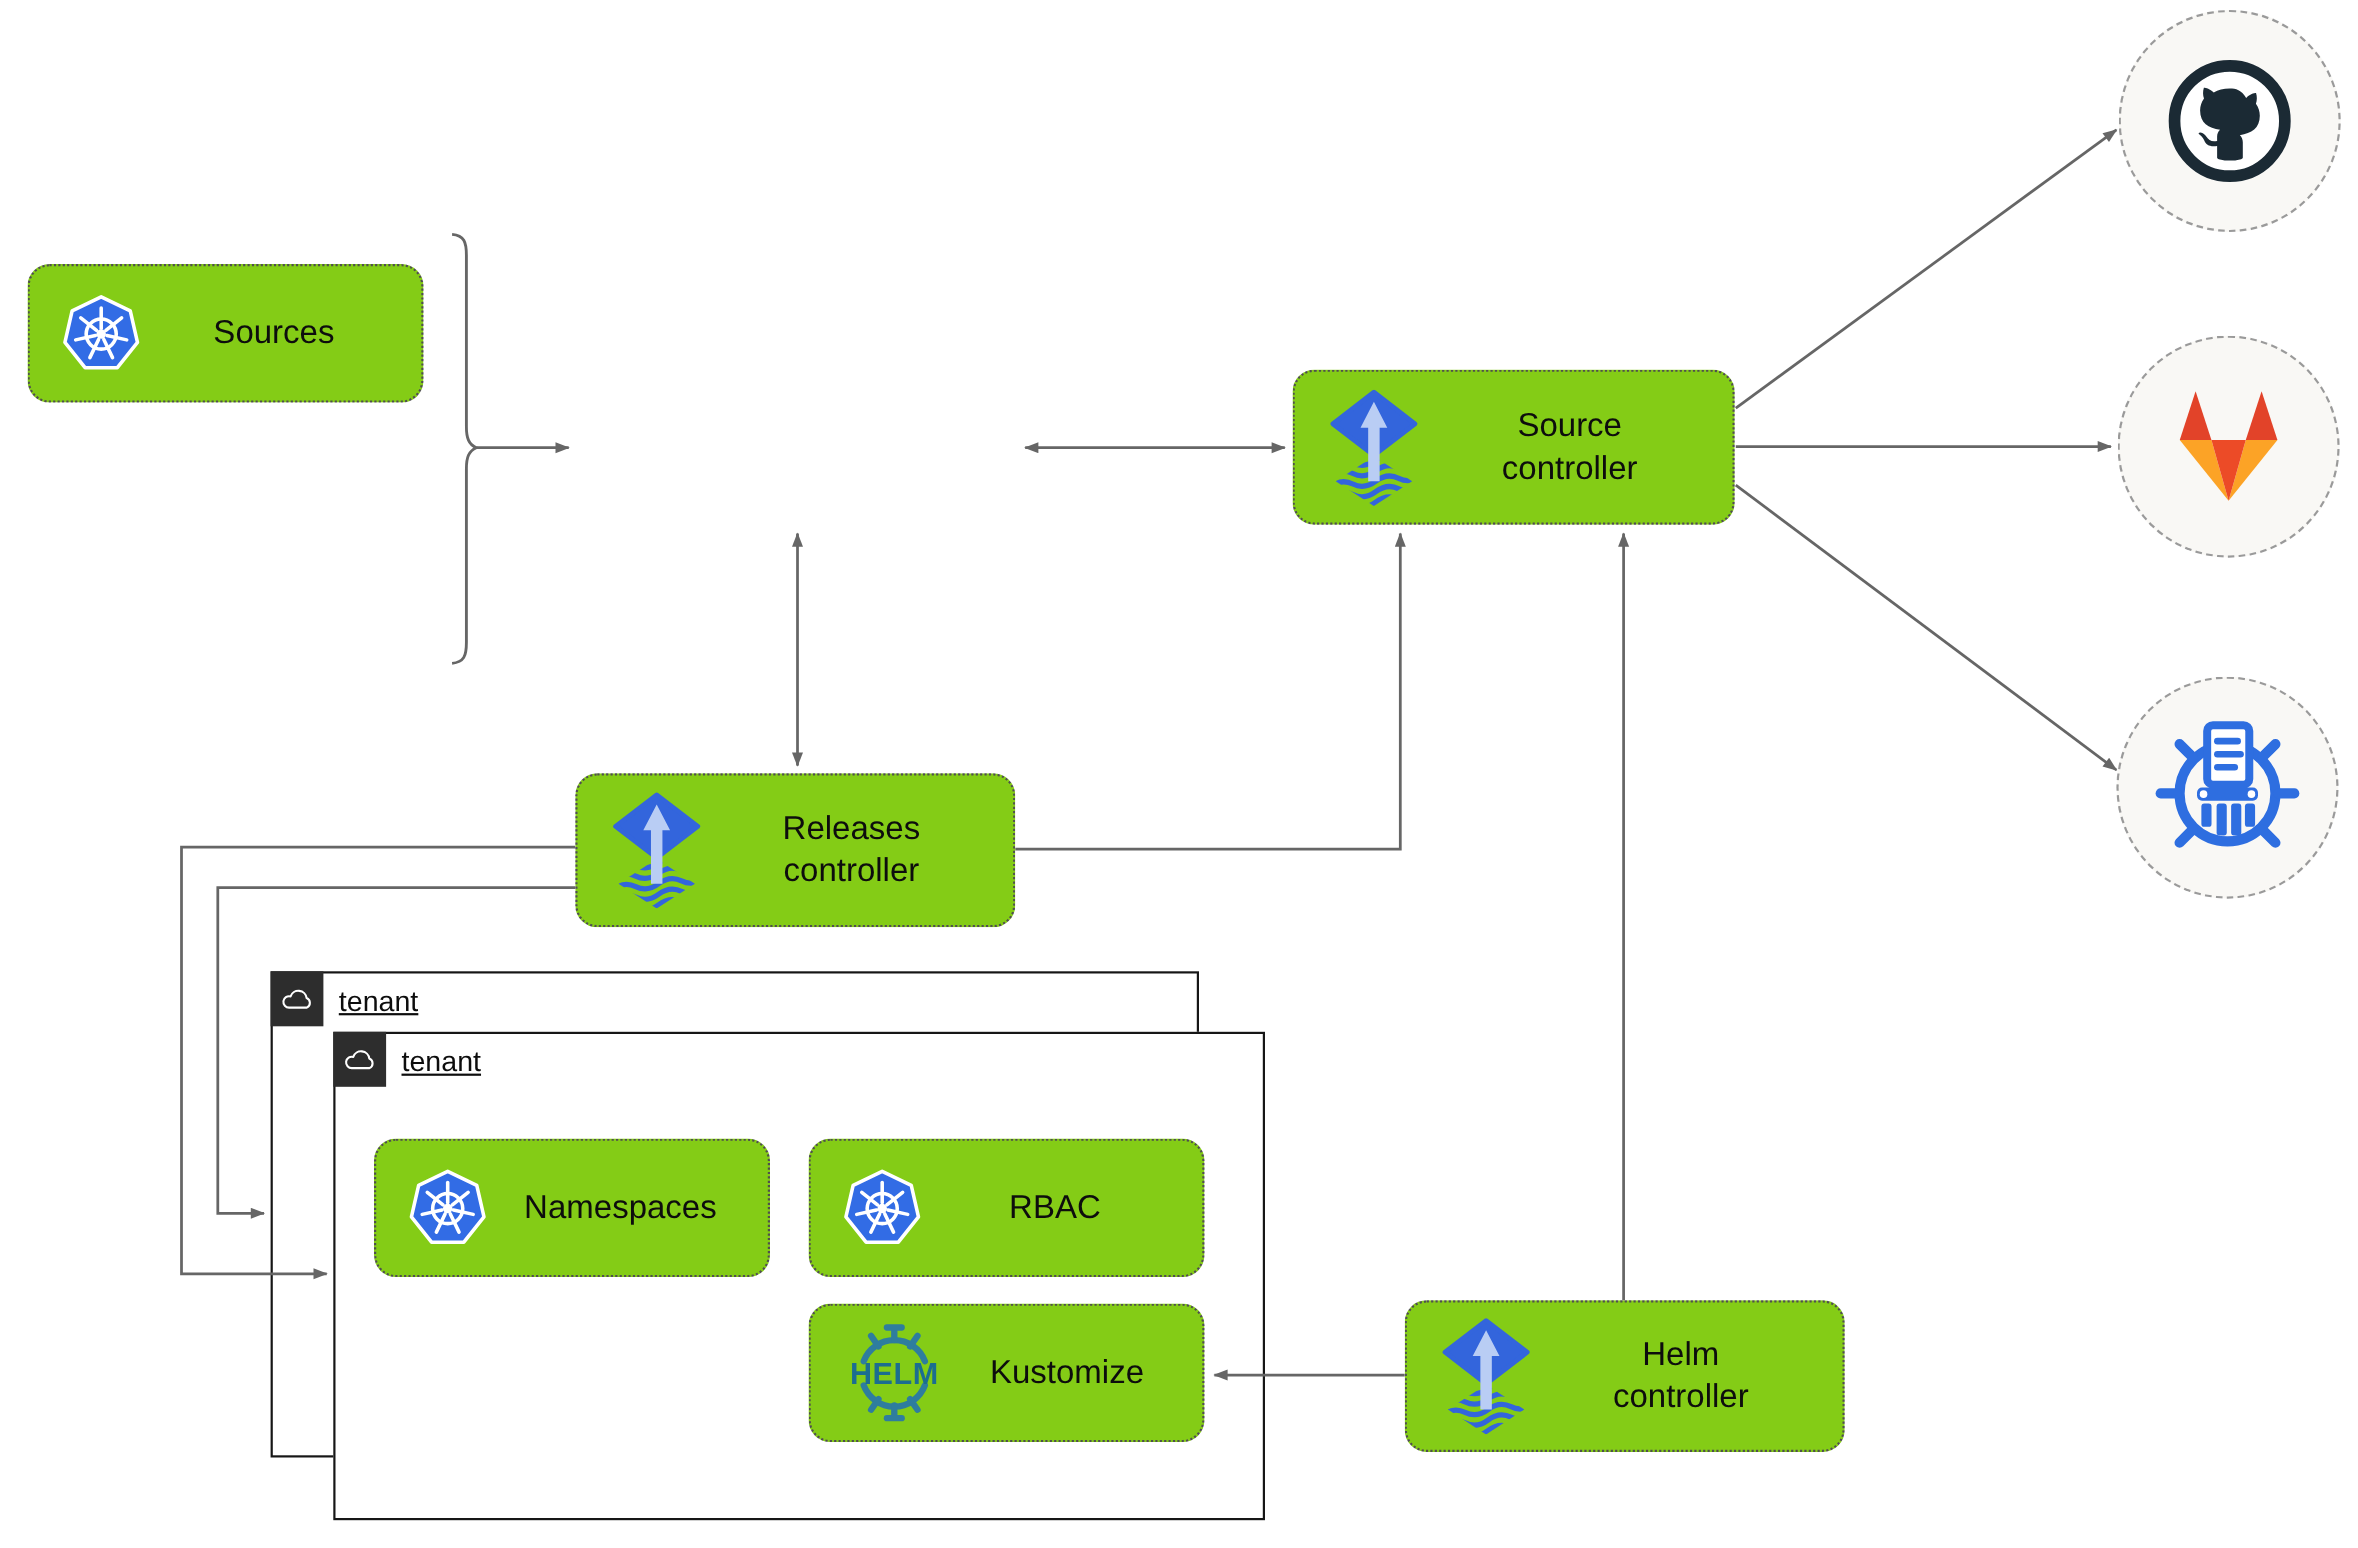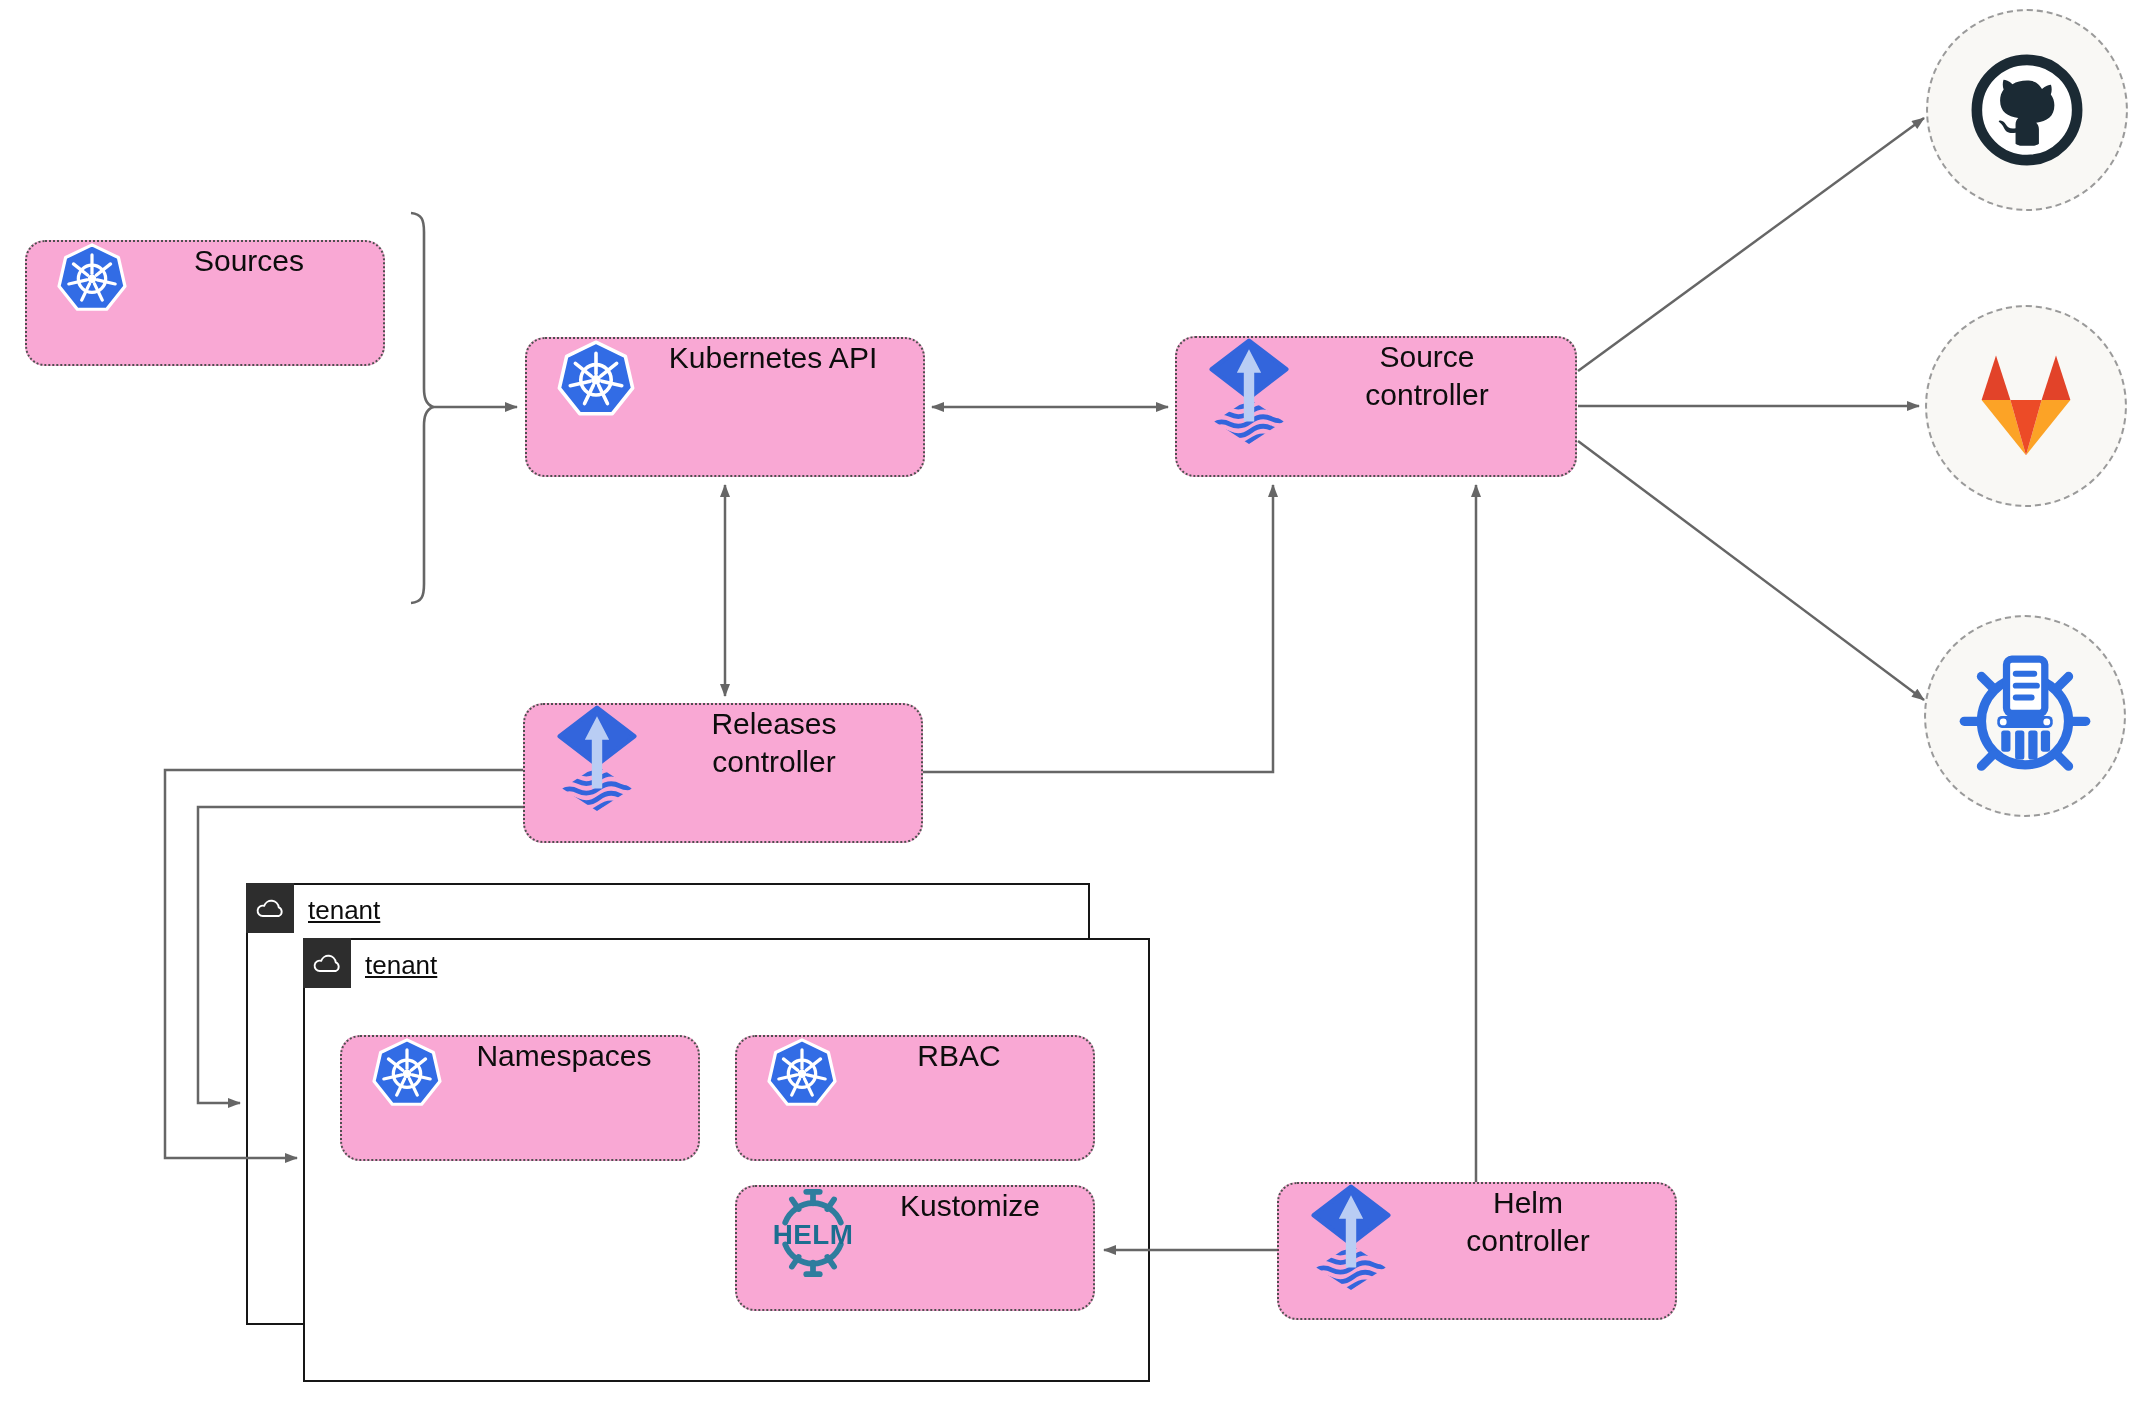--- a/index.html
+++ b/index.html
@@ -6,25 +6,25 @@
   .canvas{
     position:relative;
     width:2144px;height:1407px;
     background:#ffffff;
     font-family:"Liberation Sans", sans-serif;
     overflow:hidden;
   }
   
   .node{
     position:absolute;
-    background:#f9a8d4;
+    background:#84cc16;
     border:2px dotted #4f4f4f;
     border-radius:20px;
     display:flex;
-    align-items:flex-start;
+    align-items:center;
     box-sizing:border-box;
     padding-left:28px;
     z-index:3;
   }
   .node .icon{
     flex:0 0 auto;
     display:flex;align-items:center;justify-content:center;
   }
   .node-label{
     flex:1 1 auto;
@@ -111,39 +111,20 @@
             <line x1="17.8" y1="58.3" x2="42.7" y2="52.7"></line>
           <line x1="24.2" y1="30.4" x2="44.1" y2="46.3"></line>
         </g>
         <circle cx="50" cy="51" r="6" fill="#ffffff"></circle>
       </svg>
     </span>
     <span class="node-label">Sources</span>
   </div>
 
 
-  <div class="node" style="left:525px;top:337px;width:400px;height:140px">
-    <span class="icon">
-      <svg width="82" height="80" viewBox="0 0 100 100">
-        <polygon points="50,4 86.7,21.6 95.8,61.5 70.4,93.4 29.6,93.4 4.2,61.5 13.3,21.6" fill="#326CE5" stroke="#ffffff" stroke-width="4.5" stroke-linejoin="round"></polygon>
-        <g stroke="#ffffff" stroke-width="4.5" stroke-linecap="round">
-          <circle cx="50" cy="51" r="19" fill="none"></circle>
-          <line x1="50" y1="18" x2="50" y2="43.5"></line>
-            <line x1="75.8" y1="30.4" x2="55.9" y2="46.3"></line>
-          <line x1="82.2" y1="58.3" x2="57.3" y2="52.7"></line>
-            <line x1="64.3" y1="80.7" x2="53.3" y2="57.8"></line>
-          <line x1="35.7" y1="80.7" x2="46.7" y2="57.8"></line>
-            <line x1="17.8" y1="58.3" x2="42.7" y2="52.7"></line>
-          <line x1="24.2" y1="30.4" x2="44.1" y2="46.3"></line>
-        </g>
-        <circle cx="50" cy="51" r="6" fill="#ffffff"></circle>
-      </svg>
-    </span>
-    <span class="node-label">Kubernetes API</span>
-  </div>
 
   <div class="node" style="left:1175px;top:336px;width:402px;height:141px">
     <span class="icon">
       <svg width="88" height="106" viewBox="0 0 100 122">
         <defs>
             <clipPath id="fxclip1">
               <path d="M50 70 L90 96 L50 122 L10 96 Z"></path>
             </clipPath>
           </defs>
         <path d="M50 3 L93 36 L50 69 L7 36 Z" fill="#3365DC" stroke="#3365DC" stroke-width="5" stroke-linejoin="round"></path>

